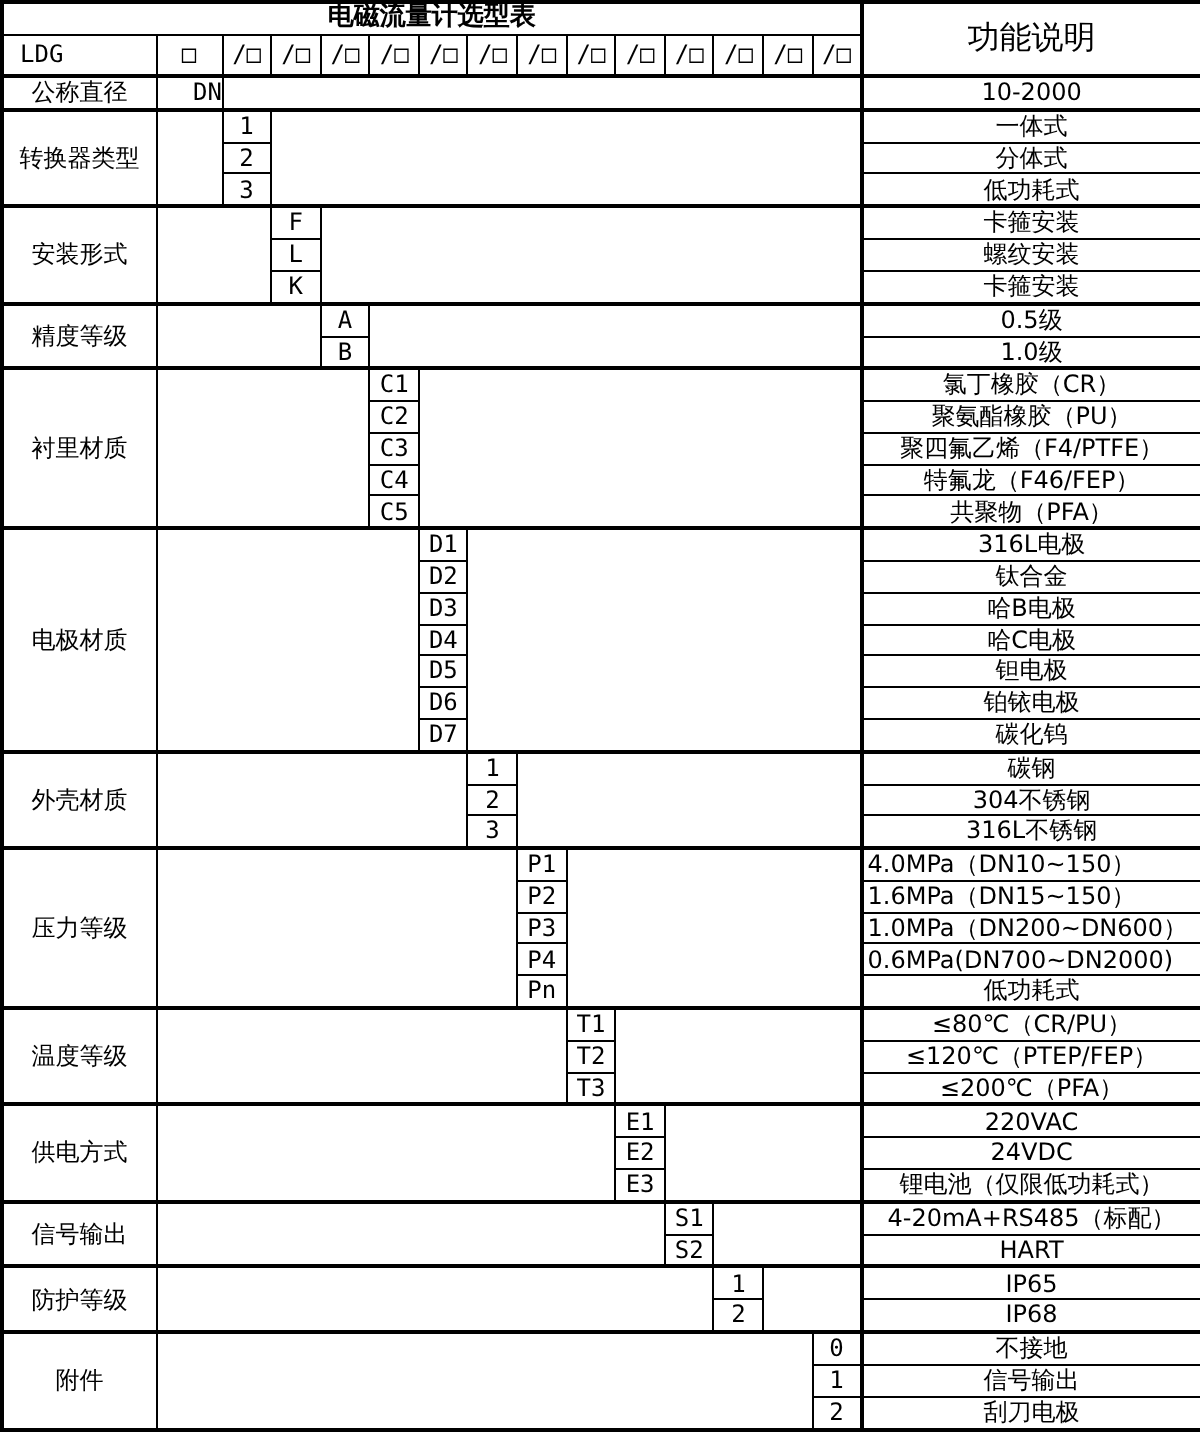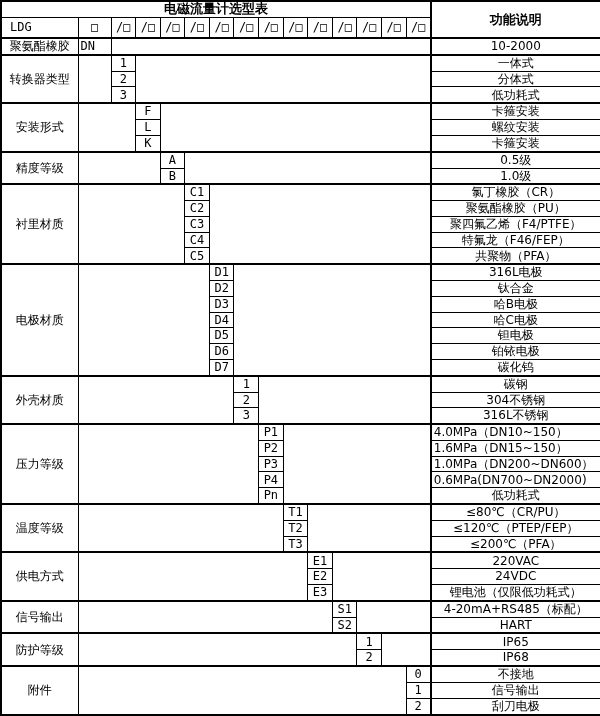--- a/index.html
+++ b/index.html
@@ -12,24 +12,24 @@
   #grid td{
     border:1px solid #000;padding:0;margin:0;
     font-size:12px;line-height:1.05;text-align:center;vertical-align:middle;
     overflow:hidden;white-space:nowrap;
   }
   #grid td.title{font-size:13px;font-weight:bold;margin-top:48px;}
   #grid tr.title-row{height:16px;}
   #grid tr.model-row{height:21px;margin-left:25px;}
   #grid td.ldg{text-align:left;padding-left:8px;font-family:"DejaVu Sans Mono","DejaVu Sans",monospace;}
   #grid td.code{font-family:"DejaVu Sans Mono","DejaVu Sans",monospace;font-size:12px;}
-  #grid td.dn{text-align:left;padding-left:2px;}
+  #grid td.dn{text-align:left;padding-left:18px;}
   #grid td.func{border-left:2px solid #000;}
   #grid td.func.left{text-align:left;padding-left:2px;}
-  #grid td.fhead{font-size:13px;font-weight:bold;}
+  #grid td.fhead{font-size:16px;}
   #grid tr.bs td{border-top:2px solid #000;}
 </style>
 </head>
 <body>
 
 <div id="wrap">
   <table id="grid">
     <colgroup>
       <col style="width:77px">
       <col style="width:33px">
@@ -64,21 +64,21 @@
           <td class="code">/□</td>
           <td class="code">/□</td>
           <td class="code">/□</td>
           <td class="code">/□</td>
           <td class="code">/□</td>
           <td class="code">/□</td>
           <td class="code">/□</td>
           <td class="code">/□</td>
         </tr>
         <tr class="bs">
-          <td class="label" rowspan="1">聚氨酯橡胶</td>
+          <td class="label" rowspan="1">公称直径</td>
           <td class="code dn">DN</td>
           <td colspan="13" rowspan="1"></td>
           <td class="func">10-2000</td>
         </tr>
         <tr class="bs">
           <td class="label" rowspan="3">转换器类型</td>
           <td colspan="1" rowspan="3"></td>
           <td class="code">1</td>
           <td colspan="12" rowspan="3"></td>
           <td class="func">一体式</td>

